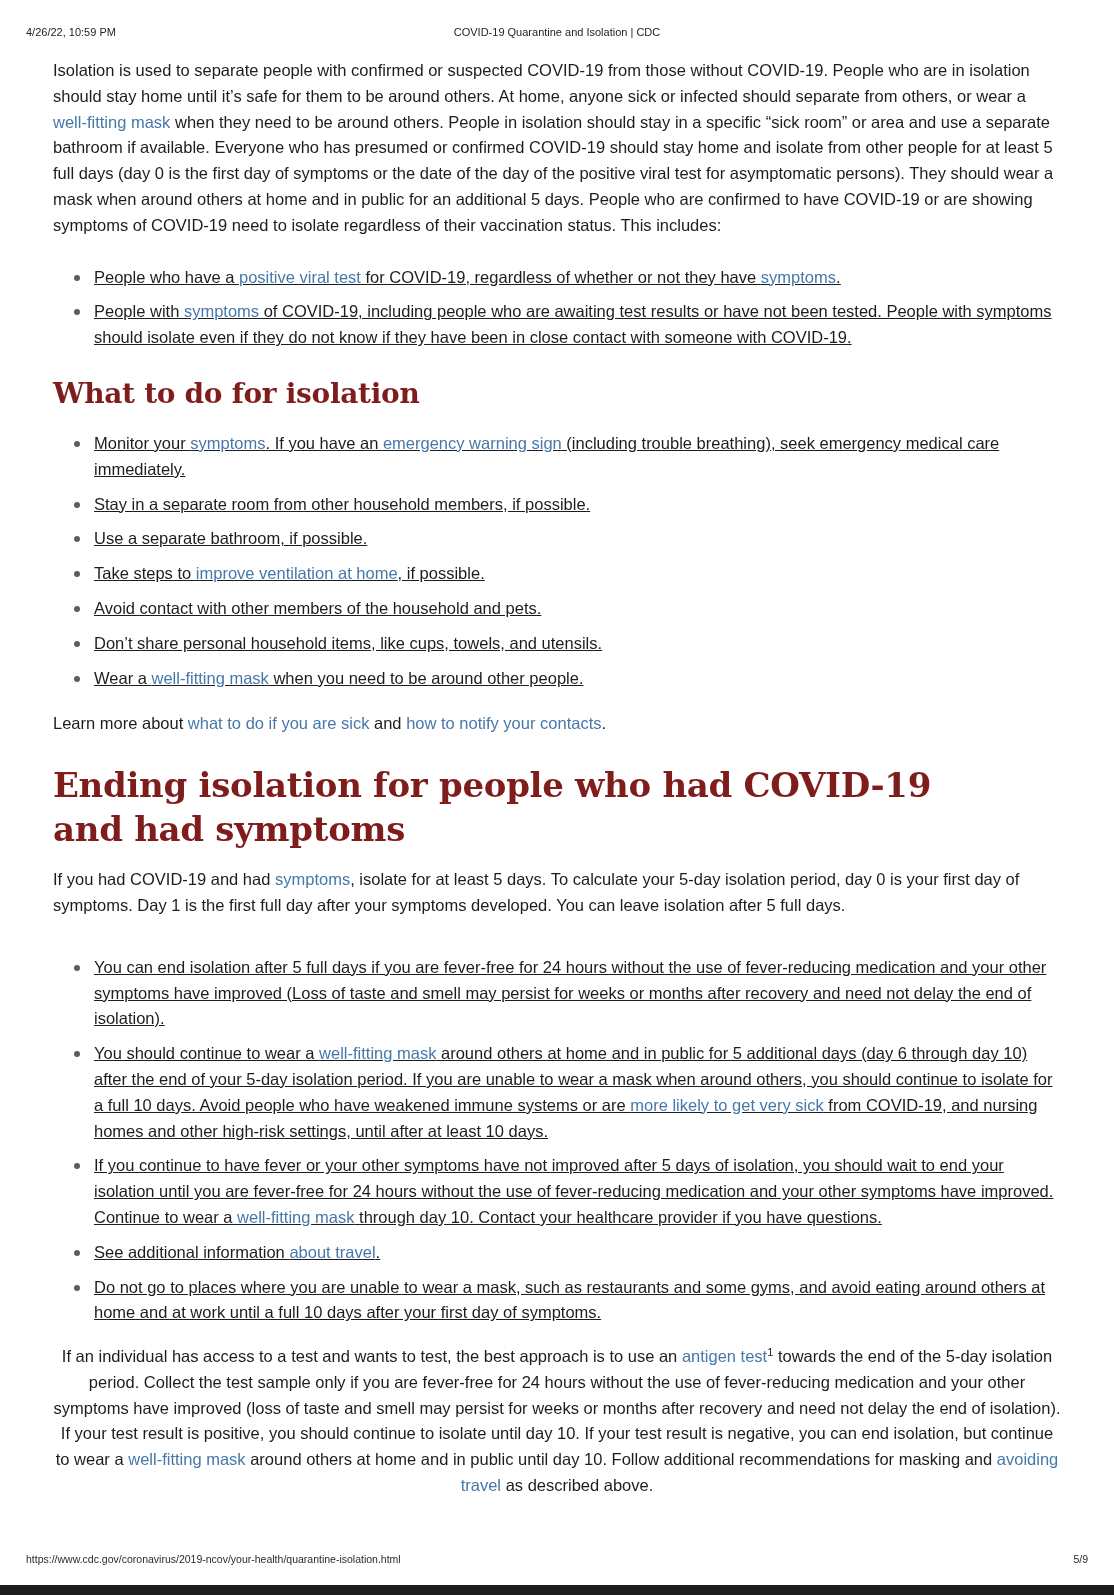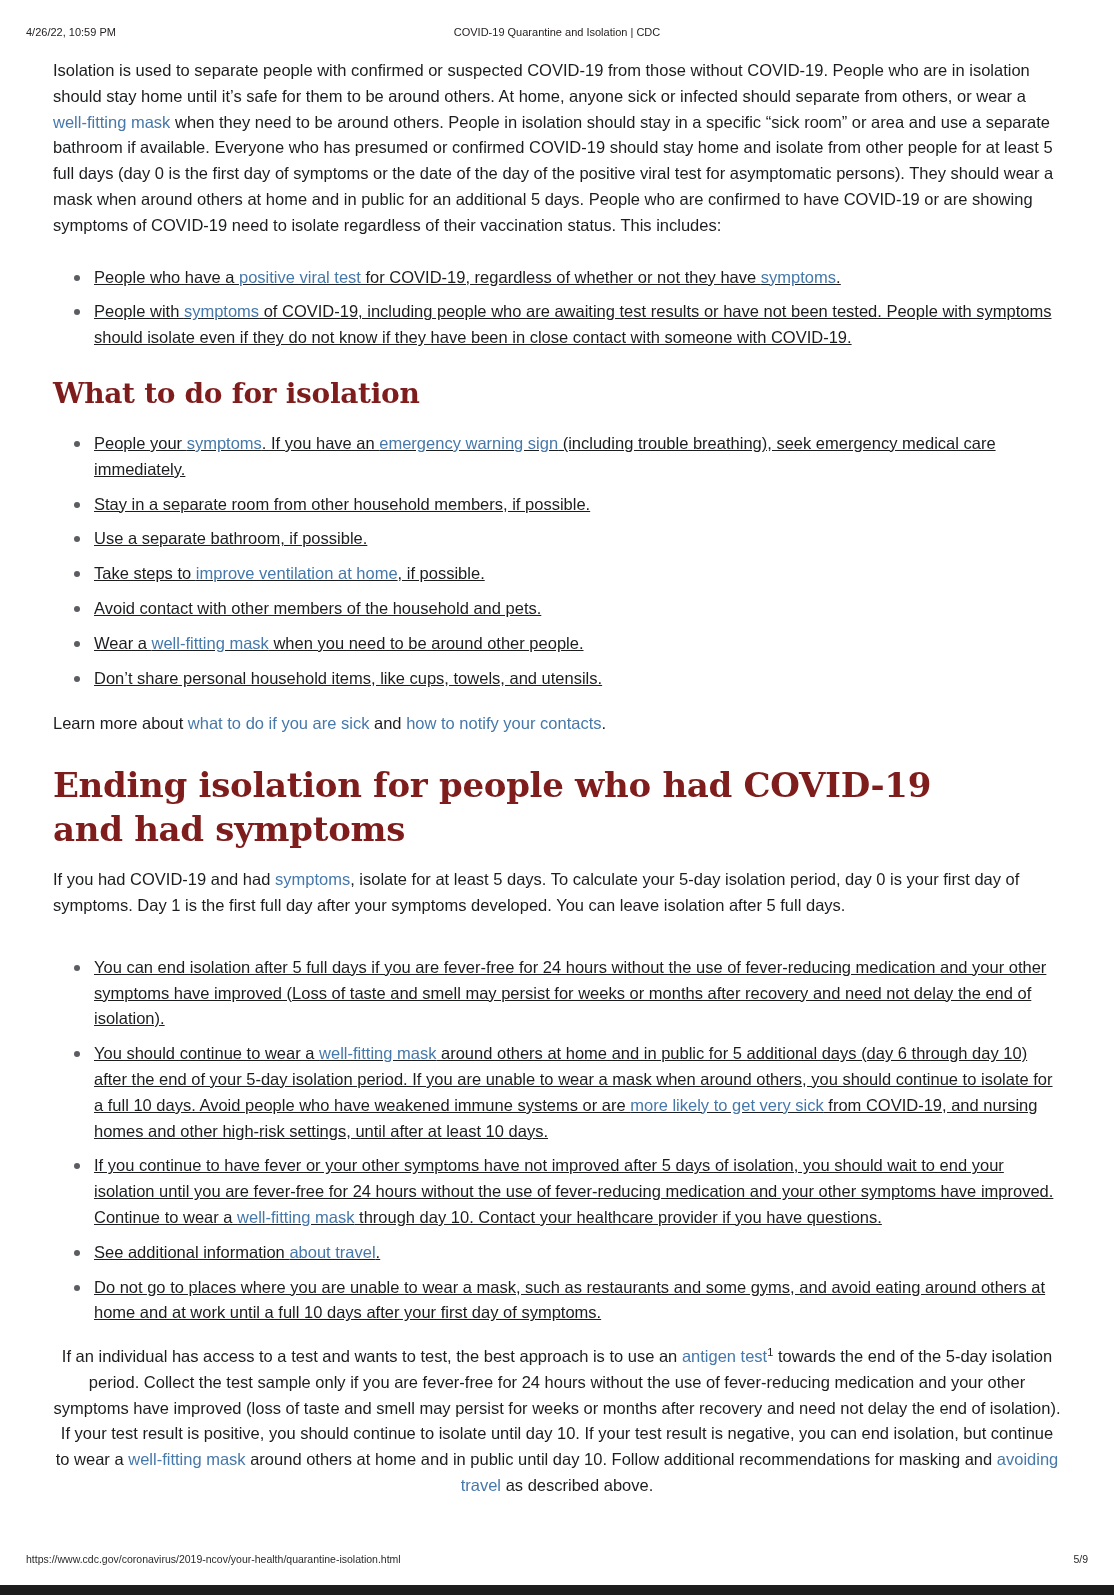--- a/index.html
+++ b/index.html
@@ -50,27 +50,27 @@
   <p><span class="b">Isolation</span><span> is used to separate people with confirmed or suspected COVID-19 from those without COVID-19. People who are in isolation should stay home until it’s safe for them to be around others. At home, anyone sick or infected should separate from others, or wear a </span><a href="#" class="lnk">well-fitting mask</a><span> when they need to be around others. People in isolation should stay in a specific “sick room” or area and use a separate bathroom if available. Everyone who has presumed or confirmed COVID-19 should stay home and isolate from other people for at least 5 full days (day 0 is the first day of symptoms or the date of the day of the positive viral test for asymptomatic persons). They should wear a mask when around others at home and in public for an additional 5 days. People who are confirmed to have COVID-19 or are showing symptoms of COVID-19 need to isolate regardless of their vaccination status. This includes:</span></p>
 
   <ul class="mt-list1">
       <li><span>People who have a </span><a href="#" class="lnk">positive viral test</a><span> for COVID-19, regardless of whether or not they have </span><a href="#" class="lnk">symptoms</a><span class="u">.</span></li>
       <li><span>People with </span><a href="#" class="lnk">symptoms</a><span> of COVID-19, including people who are awaiting test results or have not been tested. People with symptoms should isolate even if they do not know if they have been in close contact with someone with COVID-19.</span></li>
     </ul>
 
   <h2 class="serif-h">What to do for isolation</h2>
 
   <ul class="mt-h2list">
-      <li><span>People your </span><a href="#" class="lnk">symptoms</a><span>. If you have an </span><a href="#" class="lnk">emergency warning sign</a><span> (including trouble breathing), seek emergency medical care immediately.</span></li>
+      <li><span>Monitor your </span><a href="#" class="lnk">symptoms</a><span>. If you have an </span><a href="#" class="lnk">emergency warning sign</a><span> (including trouble breathing), seek emergency medical care immediately.</span></li>
       <li><span>Stay in a separate room from other household members, if possible.</span></li>
       <li><span>Use a separate bathroom, if possible.</span></li>
       <li><span>Take steps to </span><a href="#" class="lnk">improve ventilation at home</a><span>, if possible.</span></li>
       <li><span>Avoid contact with other members of the household and pets.</span></li>
+      <li><span>Don’t share personal household items, like cups, towels, and utensils.</span></li>
       <li><span>Wear a </span><a href="#" class="lnk">well-fitting mask</a><span> when you need to be around other people.</span></li>
-      <li><span>Don’t share personal household items, like cups, towels, and utensils.</span></li>
     </ul>
 
   <p class="mt-learn"><span>Learn more about </span><a href="#" class="lnk">what to do if you are sick</a><span> and </span><a href="#" class="lnk">how to notify your contacts</a><span>.</span></p>
 
   <h1 class="serif-h">Ending isolation for people who had COVID-19 and had symptoms</h1>
 
   <p class="mt-endintro"><span>If you had COVID-19 and had </span><a href="#" class="lnk">symptoms</a><span>, isolate for at least 5 days. To calculate your 5-day isolation period, day 0 is your first day of symptoms. Day 1 is the first full day after your symptoms developed. You can leave isolation after 5 full days.</span></p>
 
   <ul class="mt-list3">
       <li><span>You can end isolation after 5 full days if you are fever-free for 24 hours without the use of fever-reducing medication and your other symptoms have improved (Loss of taste and smell may persist for weeks or months after recovery and need not delay the end of isolation).</span></li>

